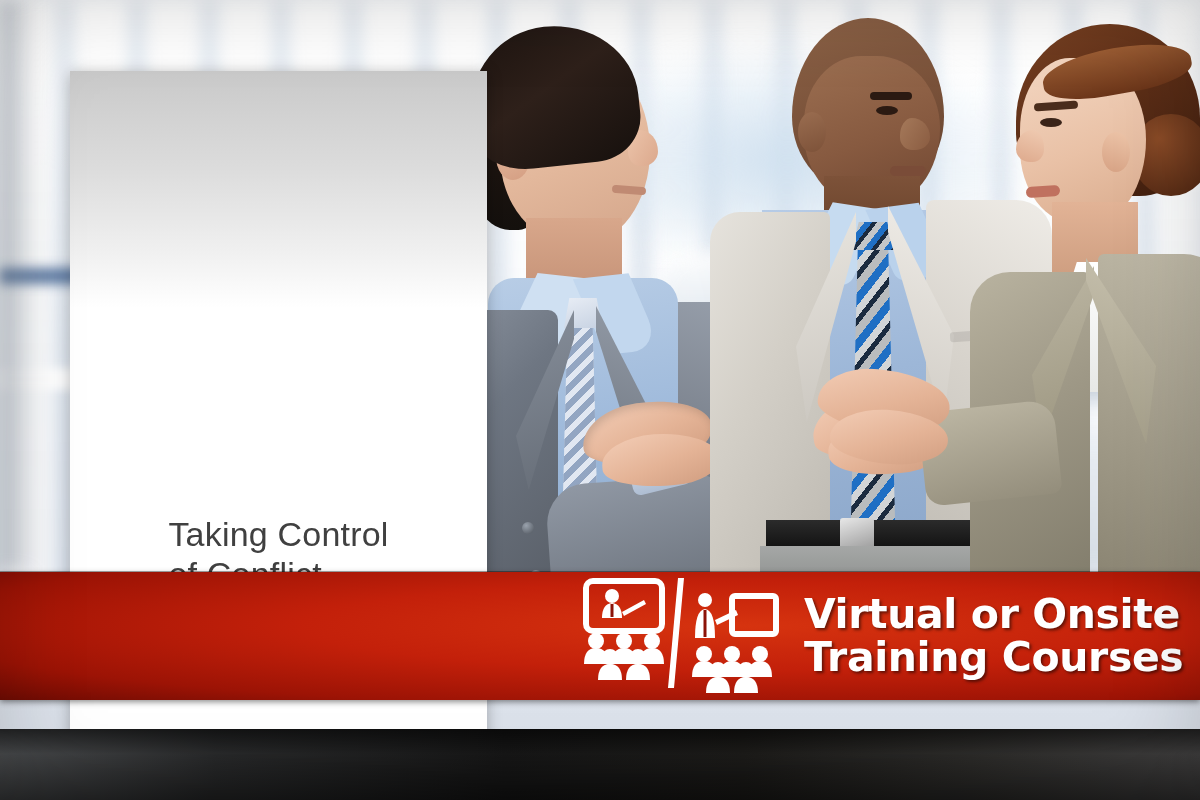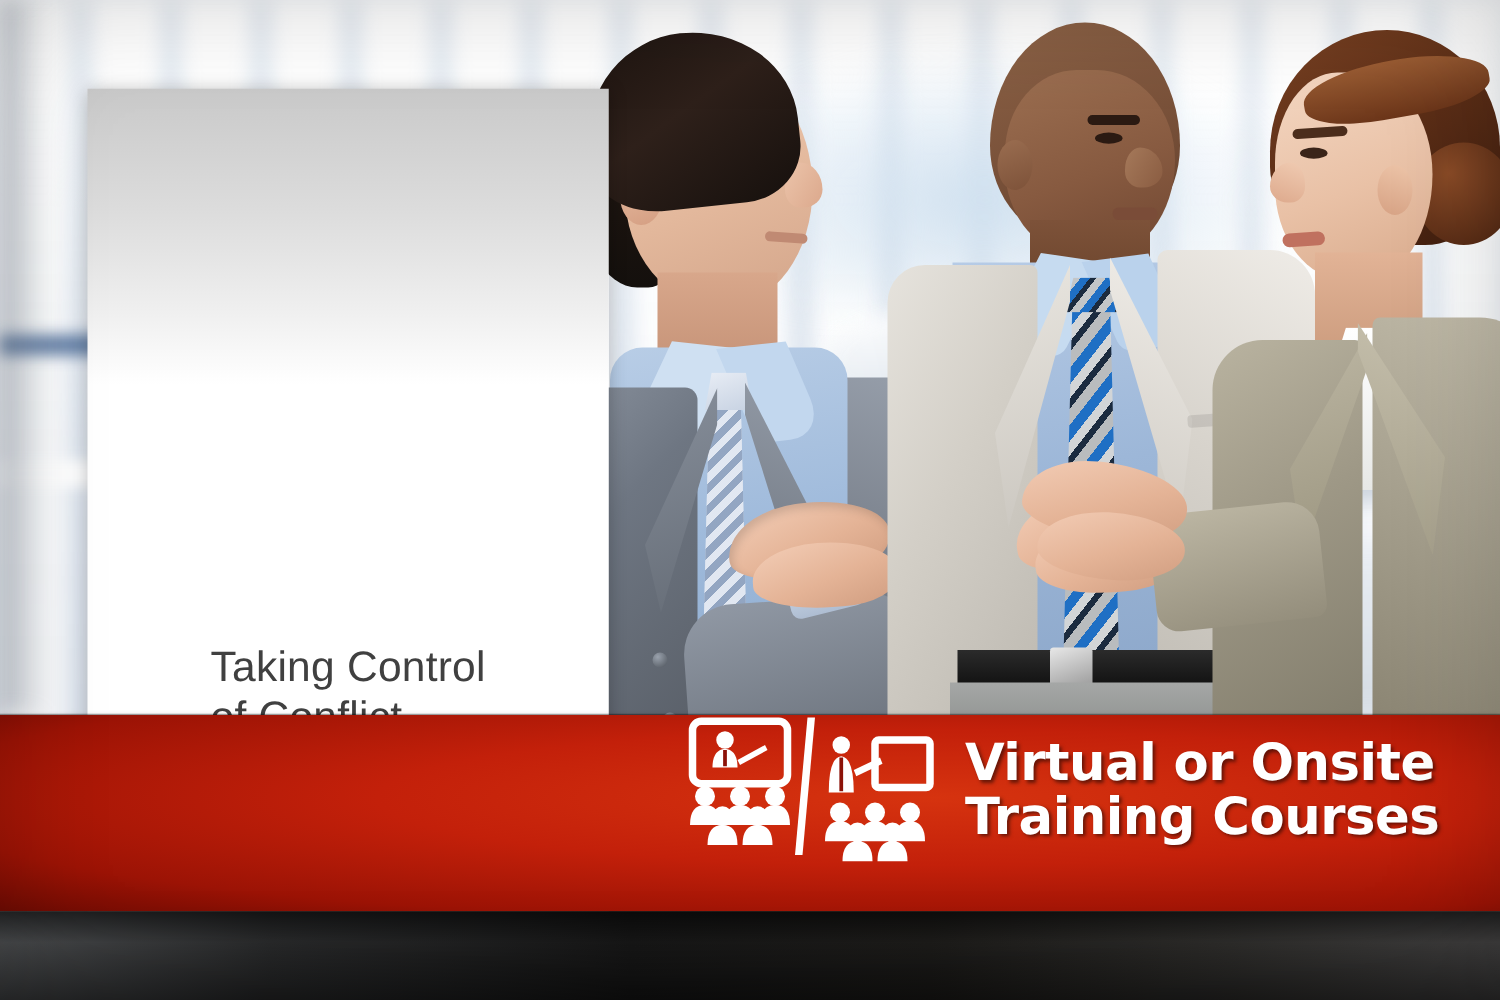--- a/index.html
+++ b/index.html
@@ -449,26 +449,27 @@
     font-size:25px;
     text-align:center;
     font-weight:normal;
     margin-top:44px;
     letter-spacing:.2px;
   }
   .card-bottom-pad{ height:100px; }
 
   
   .banner{
-    position:absolute; left:0; top:572px; width:1200px; height:157px;
+    position:absolute; left:0; top:572px; width:1200px; height:128px;
     background:
       radial-gradient(ellipse at 62% 42%, #d6330f 0%, #c3200a 42%, #9c1305 78%, #6d0b03 100%),
       linear-gradient(90deg,#4a0a02 0%, #b71b07 22%, #d1300f 55%, #a81606 88%, #7d0e03 100%);
-    display:flex; align-items:flex-start;
+    display:flex; align-items:center;
     box-shadow:0 -1px 0 rgba(0,0,0,.35), 0 2px 6px rgba(0,0,0,.45);
+    padding-left:32px;
   }
   .banner-inner{
     display:flex; align-items:center; gap:24px;
     margin-left:548px;
   }
   .banner-icons{ display:flex; align-items:center; gap:6px; }
   .banner-text{
     color:#ffffff;
     font-family:"DejaVu Sans", sans-serif;
     font-weight:bold;

